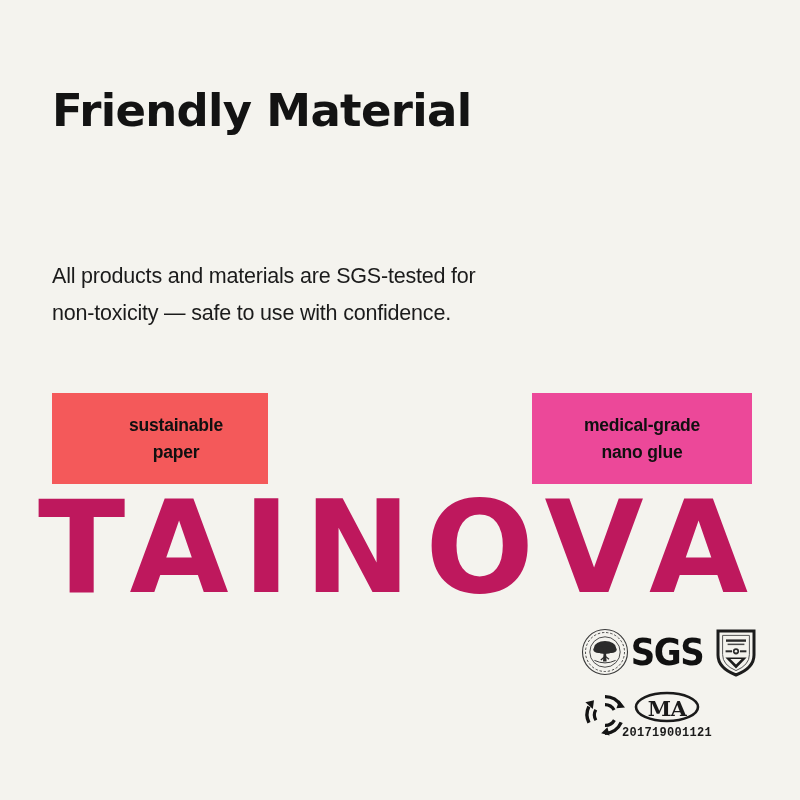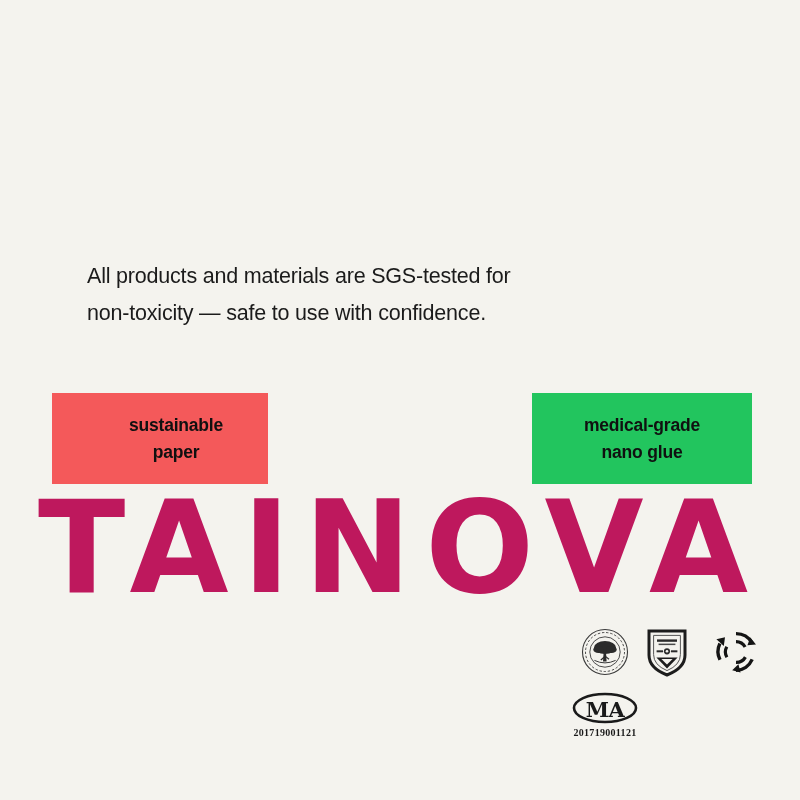--- a/index.html
+++ b/index.html
@@ -63,21 +63,21 @@
     top: 236px;
     width: 620px;
     z-index: 2;
     font-family: "Liberation Sans", sans-serif;
     font-weight: 400;
     font-size: 21.5px;
     line-height: 37px;
     letter-spacing: -0.2px;
     color: #1B1B1B;
   }
-  #subhead .sub-line { display: block; margin-left: 35px; }
+  #subhead .sub-line { display: block; }
 
   
   #chips {
     position: absolute;
     left: 52px;
     top: 393px;
     width: 700px;
     height: 91px;
     z-index: 2;
   }
@@ -136,53 +136,54 @@
     transform: scaleY(1.12);
   }
   .cma-wrap {
     display: flex;
     flex-direction: column;
     align-items: center;
     justify-content: center;
     line-height: 1;
   }
   .cma-code {
-    font-family: Liberation Serif, serif;
-    font-weight: 700;
-    font-size: 10px;
+    font-family: Liberation Mono, monospace;
+    font-weight: 700;
+    font-size: 12px;
     letter-spacing: 0.3px;
     color: #1A1A1A;
     margin-top: 2px;
     white-space: nowrap;
   }
 </style>
 </head>
 <body>
 
 <div id="poster" style="background: rgb(244, 243, 238);">
 
   <div id="watermark" style="color: #be185d;">TAINOVA</div>
 
   <h1 id="headline">
+    <span class="hl-line">Friendly Material</span>
   </h1>
 
   <p id="subhead">
     <span class="sub-line">All products and materials are SGS-tested for</span>
     <span class="sub-line">non-toxicity — safe to use with confidence.</span>
   </p>
 
   <div id="chips">
 
     <div class="chip chip-0" style="background: rgb(244, 89, 90);">
       <span class="chip-line">sustainable</span>
       <span class="chip-line">paper</span>
     </div>
 
 
-    <div class="chip chip-2" style="background: #22c55e;">
+    <div class="chip chip-2" style="background: #ec4899;">
       <span class="chip-line">medical-grade</span>
       <span class="chip-line">nano glue</span>
     </div>
 
   </div>
 
   <div id="badges">
 
 
     <div class="badge">
@@ -195,20 +196,23 @@
           <ellipse cx="18.5" cy="22.5" rx="5.2" ry="3.6"></ellipse>
           <ellipse cx="31.5" cy="22.5" rx="5.2" ry="3.6"></ellipse>
           <path d="M23.7 24 L23 34.5 L26.6 34.5 L25.9 24 Z"></path>
           <path d="M24.6 29 L20.4 32.6 L21.3 33.4 L25 30.2 Z"></path>
           <path d="M25.1 28.4 L29.4 31.8 L28.6 32.7 L24.8 29.6 Z"></path>
         </g>
         <path d="M14.4 33.4 Q25 38.4 35.6 33.4" fill="none" stroke="#3A3A3A" stroke-width="1"></path>
       </svg>
     </div>
 
+    <div class="badge">
+      <span class="sgs-mark">SGS</span>
+    </div>
 
     <div class="badge">
       <svg width="46" height="52" viewBox="0 0 46 52" aria-hidden="true">
         <path d="M5 5 H41 V29 Q41 42 23 49 Q5 42 5 29 Z" fill="none" stroke="#1C1C1C" stroke-width="3"></path>
         <path d="M9.6 9.4 H36.4 V28.6 Q36.4 39 23 44.6 Q9.6 39 9.6 28.6 Z" fill="none" stroke="#555" stroke-width="1"></path>
         <rect x="13" y="13.4" width="20" height="2.4" fill="#2B2B2B"></rect>
         <rect x="14.6" y="17.6" width="16.8" height="1.5" fill="#4A4A4A"></rect>
         <g fill="#2B2B2B">
           <circle cx="23" cy="25.3" r="3.1"></circle>
           <circle cx="23" cy="25.3" r="1.3" fill="#F4F3EE"></circle>

